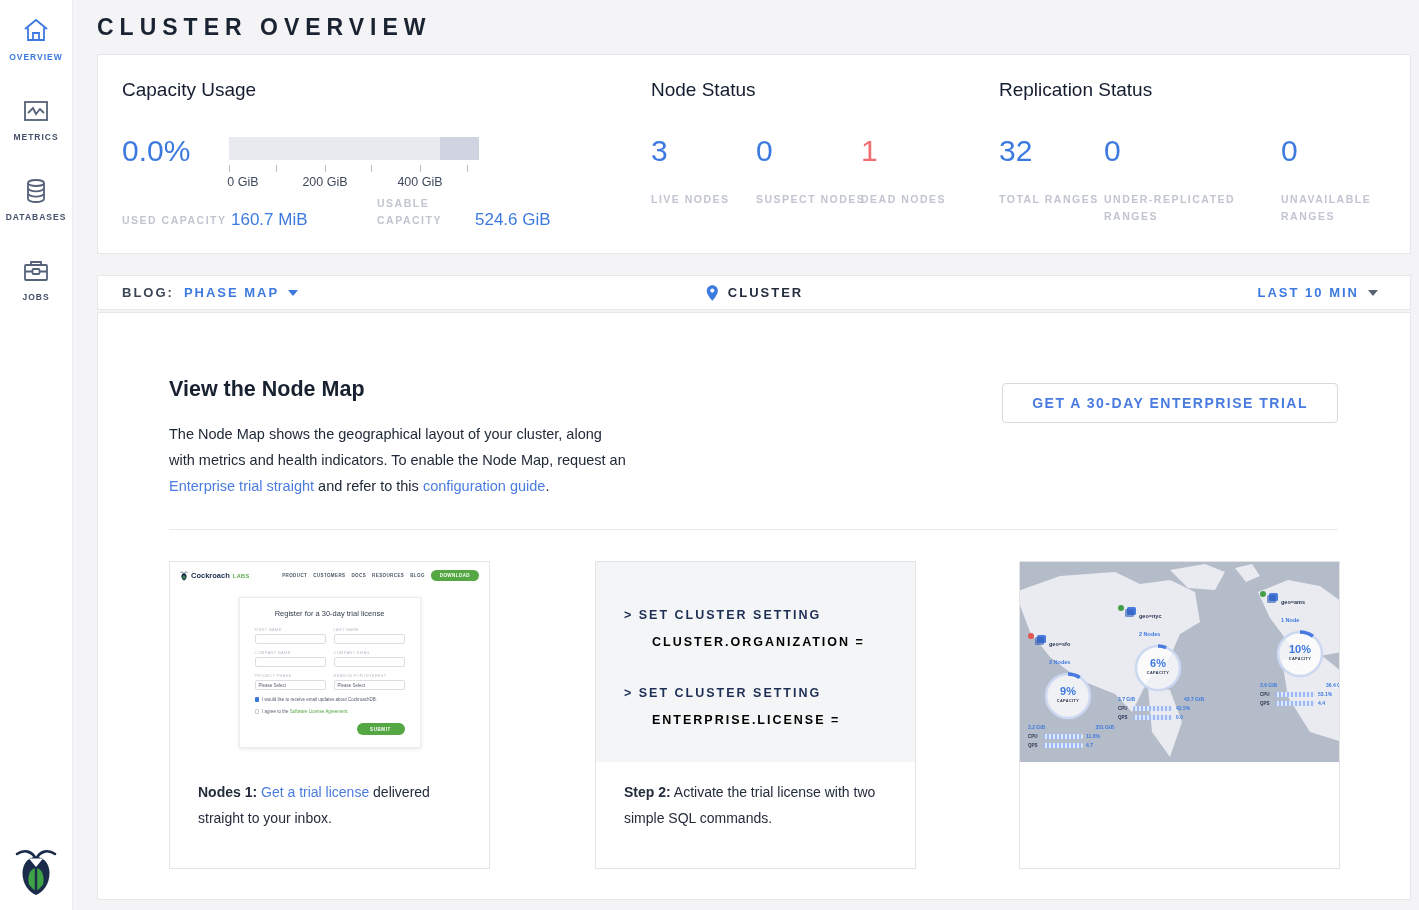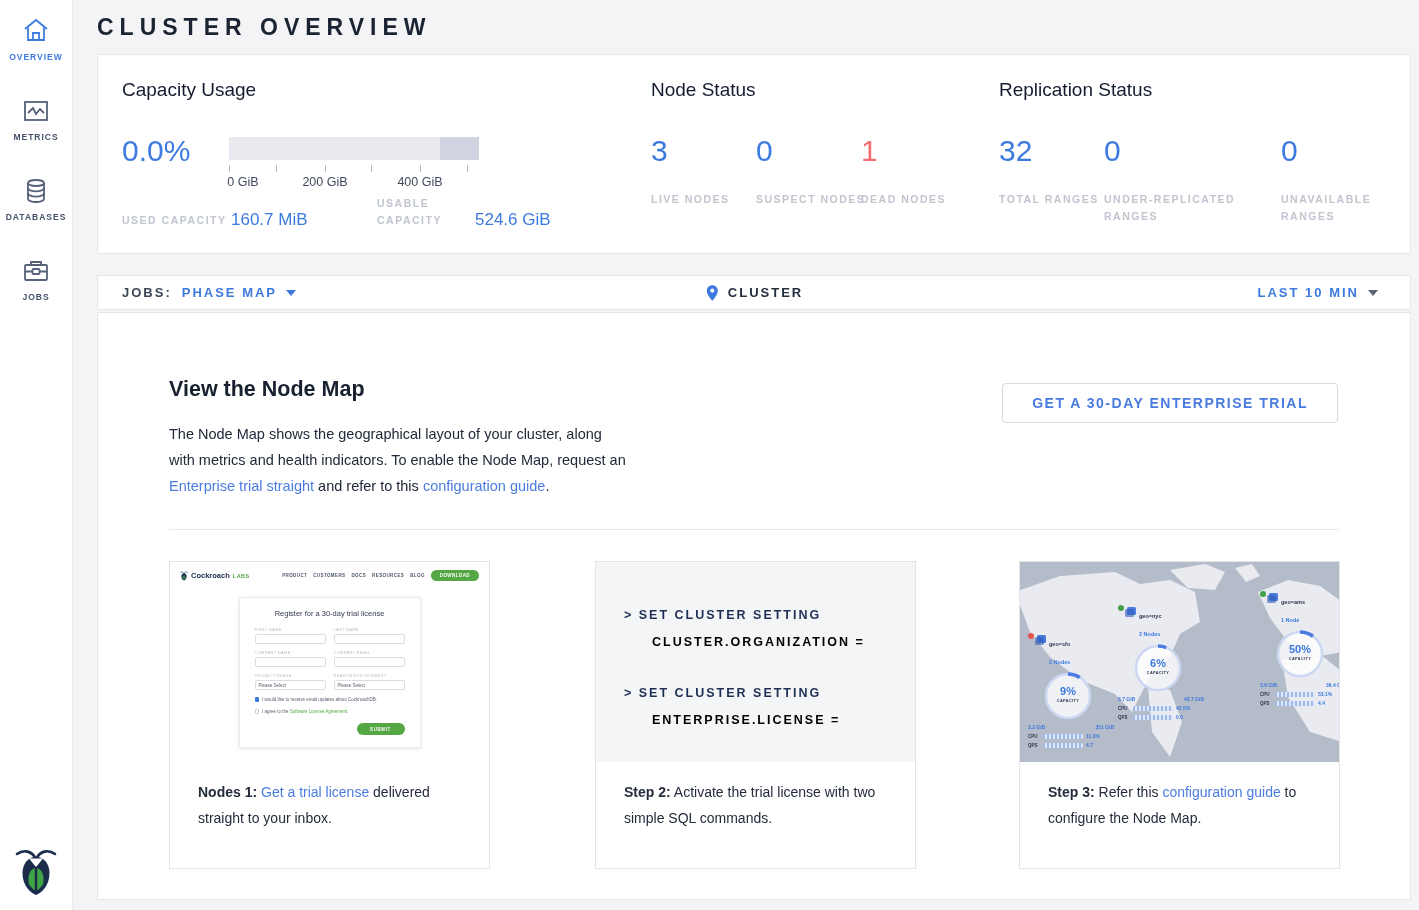--- a/index.html
+++ b/index.html
@@ -264,21 +264,21 @@
       </div>
       <div class="stat-col" style="left:282px">
         <div class="big-num">0</div>
         <div class="mini-label">UNAVAILABLE RANGES</div>
       </div>
     </div>
   </div>
 
   <div class="panel viewbar">
     <div class="vb-left">
-      <span class="vb-view-label">JOBS:</span>
+      <span class="vb-view-label">BLOG:</span>
       <span class="vb-view-value">PHASE MAP</span>
       <span class="caret"></span>
     </div>
     <div class="vb-center">
       <svg width="15" height="18" viewBox="0 0 24 30">
         <path d="M12 2 C6.9 2 2.8 6.1 2.8 11.2 C2.8 18.4 12 28 12 28 S21.2 18.4 21.2 11.2 C21.2 6.1 17.1 2 12 2 Z" fill="#3d7ae0"></path>
         <circle cx="12" cy="11" r="3.4" fill="#ffffff"></circle>
       </svg>
       <span>CLUSTER</span>
     </div>
@@ -460,38 +460,35 @@
               <span class="dot green"></span>
               <span class="cube"></span>
               <span><span class="loc-name">geo=ams</span><br>
               <span class="loc-nodes">1 Node</span></span>
             </div>
             <div class="gauge">
               <svg width="52" height="52" viewBox="0 0 52 52">
                 <circle cx="26" cy="26" r="22" fill="rgba(255,255,255,.8)" stroke="#ccd8f2" stroke-width="2.5"></circle>
                 <circle cx="26" cy="26" r="22" fill="none" stroke="#4a7ce0" stroke-width="3.5" stroke-dasharray="13.8 138.2" transform="rotate(-90 26 26)"></circle>
               </svg>
-              <div class="gauge-pct">50%</div>
+              <div class="gauge-pct">10%</div>
               <div class="gauge-cap">CAPACITY</div>
             </div>
             <div class="loc-range">
                 <span>3.6 GiB</span>
                 <span>36.4 GiB</span>
               </div>
             <div class="loc-row">
                 <span class="loc-k">CPU</span>
                 <span class="meter"></span>
                 <span class="loc-v">53.1%</span>
               </div>
             <div class="loc-row">
                 <span class="loc-k">QPS</span>
                 <span class="meter"></span>
                 <span class="loc-v">4.4</span>
               </div>
           </div>
         </div>
       </div>
-      <div class="card-caption">
-        <span class="step-label">Step 3:</span><span> Refer this </span><span class="link">configuration guide</span><span> to configure the Node Map.</span>
-      </div>
     </div>
   </div>
 </div>
 
 </body></html>

